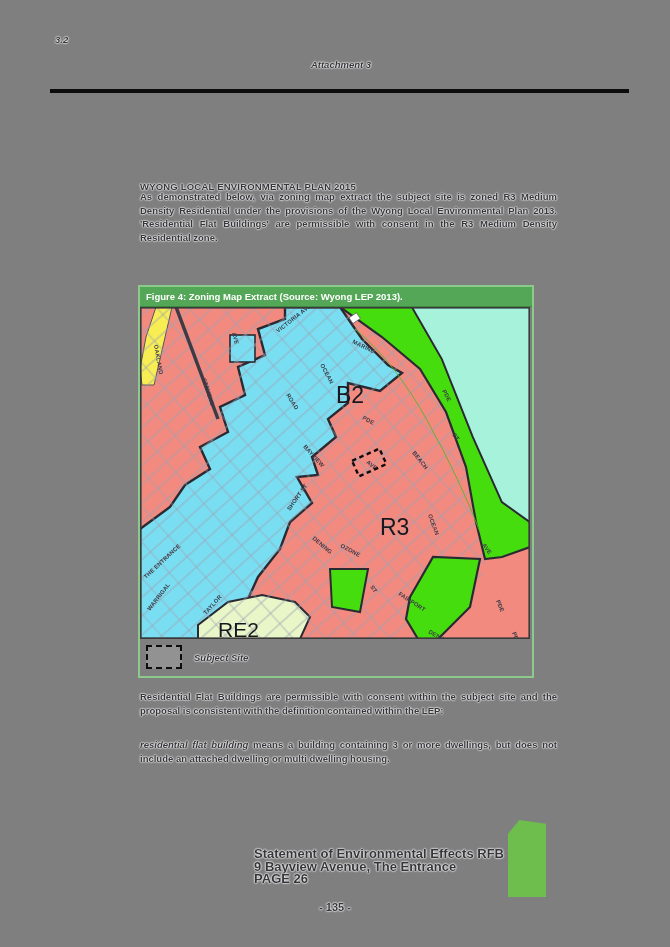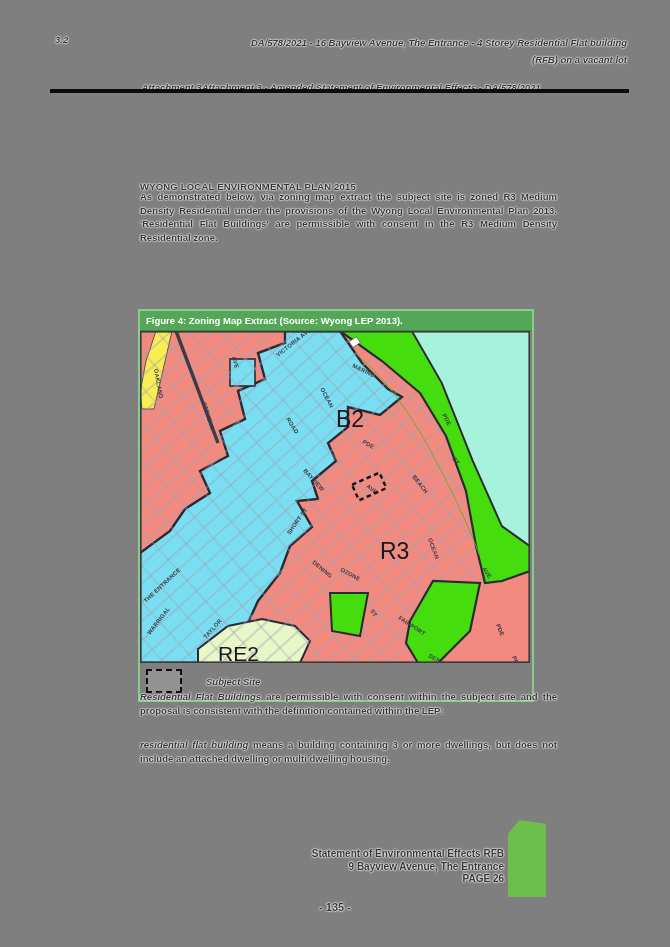--- a/index.html
+++ b/index.html
@@ -19,57 +19,52 @@
   .header-row2{display:flex;justify-content:center;margin-top:14px;}
   .attach-label,.attach-title{font-size:9.5px;font-weight:700;font-style:italic;}
   .header-rule{position:absolute;top:89px;left:50px;right:41px;height:4px;background:#0c0c0c;}
 
   
   .heading{position:absolute;top:181px;left:140px;font-size:9.5px;font-weight:700;letter-spacing:0.2px;}
   .para{position:absolute;left:140px;width:417px;font-size:9.5px;font-weight:700;line-height:13.6px;text-align:justify;}
   .para1{top:190px;}
   .para2{top:690px;}
   .para3{top:738px;}
-  .lead-italic{font-style:italic;margin-top:48px;}
+  .lead-italic{margin-top:48px;}
   .lead-bold-italic{font-style:italic;font-weight:700;margin-top:6px;}
 
   
-  .figure{position:absolute;top:285px;left:138px;width:392px;border:2px solid #8cc98c;background:transparent;margin-top:24px;}
+  .figure{position:absolute;top:285px;left:138px;width:392px;border:2px solid #8cc98c;background:transparent;}
   .fig-caption{background:#54a757;border-bottom:1px solid #3d8a40;color:#ffffff;
     font-size:9.5px;font-weight:700;padding:4px 6px 4px 6px;}
   .map-wrap{width:390px;height:332px;background:#f28a80;position:relative;}
   .map-wrap svg{display:block;}
   .street-label{font-family:"Liberation Sans",sans-serif;font-size:5.8px;font-weight:700;fill:#3a3a46;letter-spacing:0.2px;}
   .zone-label{font-family:"Liberation Sans",sans-serif;font-weight:400;fill:#17171d;}
-  .legend{display:flex;align-items:center;gap:24px;padding:7px 6px 8px 6px;height:22px;}
+  .legend{display:flex;align-items:center;gap:12px;padding:7px 6px 8px 6px;height:22px;}
   .legend-swatch{width:32px;height:20px;border:2.5px dashed #0d0d0d;background:rgba(255,255,255,0.15);}
   .legend-label{font-size:9.5px;font-weight:700;font-style:italic;}
 
   
-  .footer-text{position:absolute;top:848px;right:166px;text-align:right;
-    font-size:10px;font-weight:700;line-height:12.5px;}
+  .footer-text{position:absolute;top:848px;right:166px;text-align:left;
+    font-size:13px;font-weight:700;line-height:12.5px;}
   .footer-shape{position:absolute;left:508px;top:820px;width:38px;height:77px;background:#6dbe4d;
     clip-path:polygon(0 18%,30% 0,100% 5%,100% 100%,0 100%);}
   .page-num{position:absolute;top:901px;left:0;width:670px;text-align:center;
     font-size:11px;font-weight:700;}
 </style>
 </head>
 <body>
 
 <div class="header">
   <div class="header-row1">
     <div class="sec-num halo">3.2</div>
-    <div class="doc-title halo">
-      <div>DA/578/2021 - 16 Bayview Avenue, The Entrance - 4 Storey Residential Flat building</div>
-      <div>(RFB) on a vacant lot</div>
-    </div>
   </div>
   <div class="header-row2">
     <div class="attach-label halo">Attachment 3</div>
-    <div class="attach-title halo">Attachment 3 - Amended Statement of Environmental Effects - DA/578/2021</div>
   </div>
 </div>
 <div class="header-rule"></div>
 
 <div class="heading halo">WYONG LOCAL ENVIRONMENTAL PLAN 2015</div>
 <div class="para para1 halo">As demonstrated below, via zoning map extract the subject site is zoned R3 Medium Density Residential under the provisions of the Wyong Local Environmental Plan 2013. 'Residential Flat Buildings' are permissible with consent in the R3 Medium Density Residential zone.</div>
 
 <div class="figure">
   <div class="fig-caption">Figure 4: Zoning Map Extract (Source: Wyong LEP 2013).</div>
   <div class="map-wrap">

